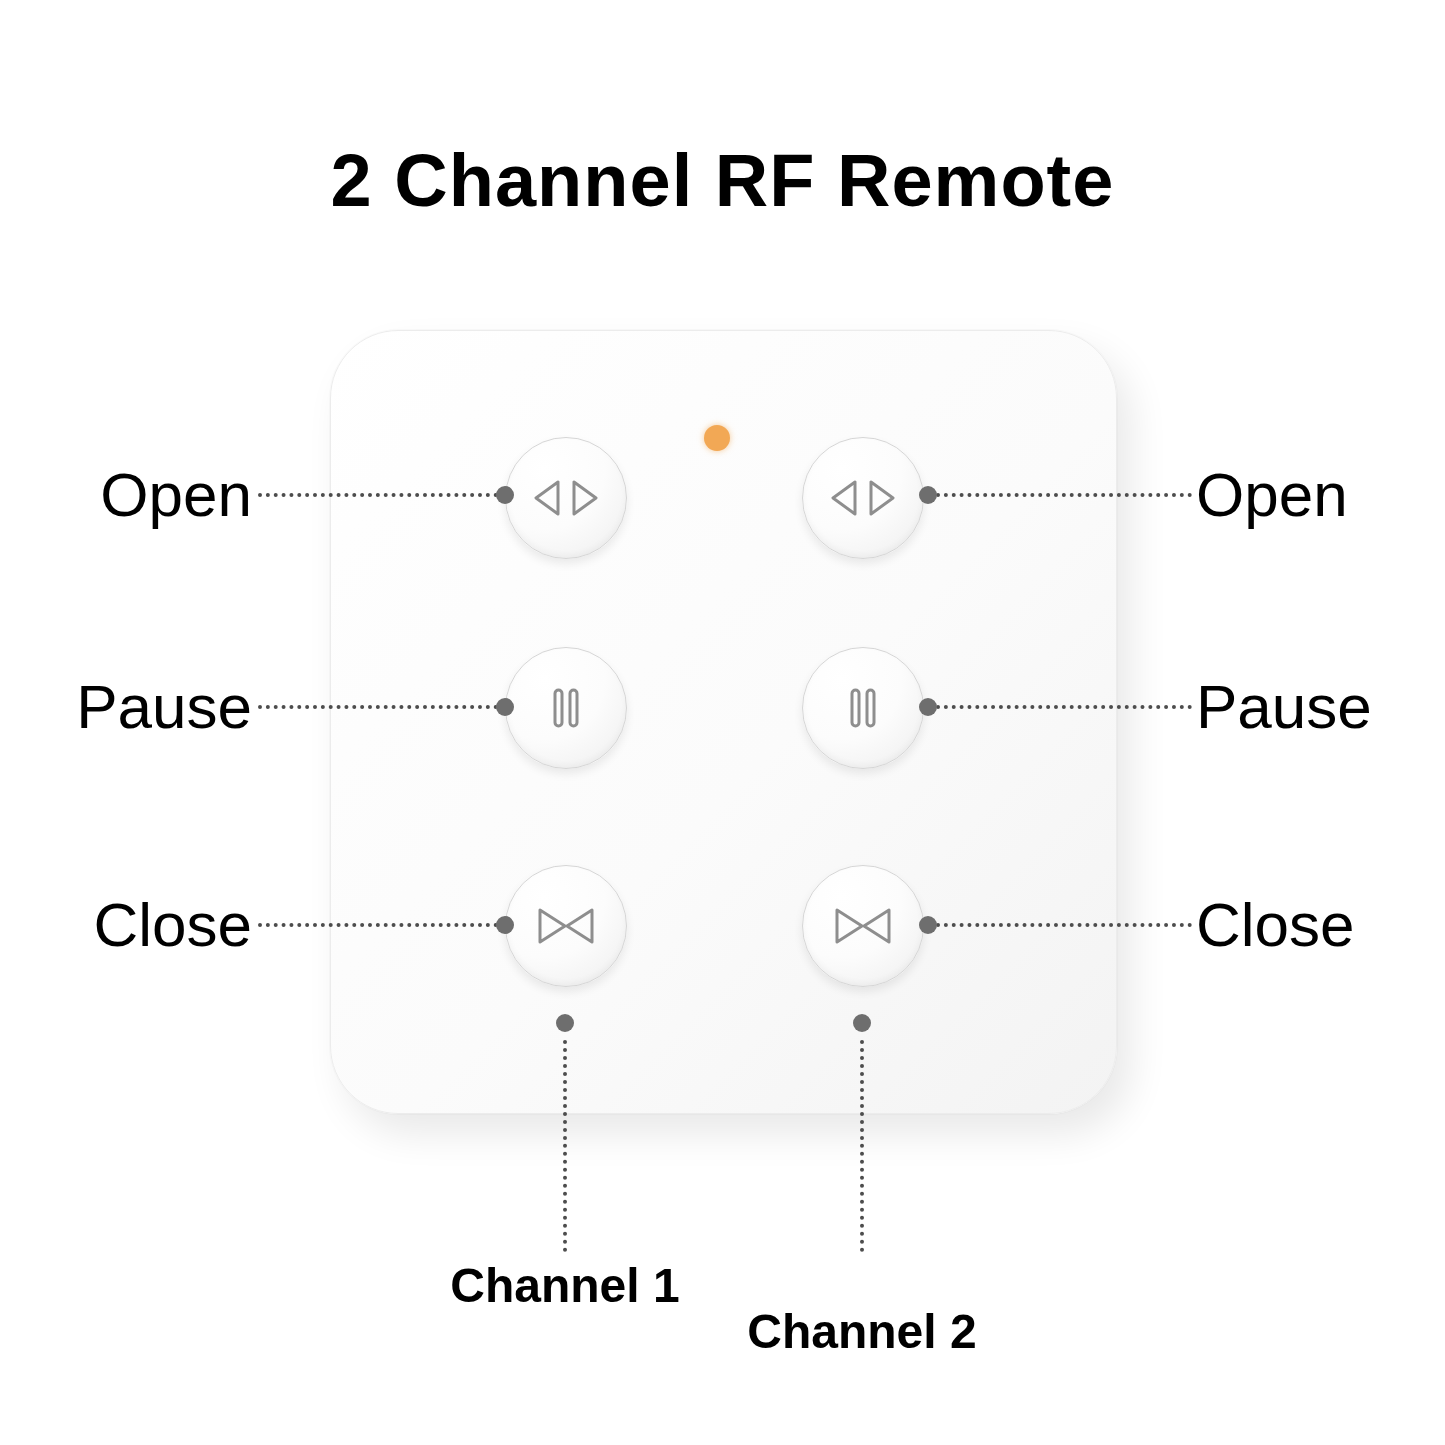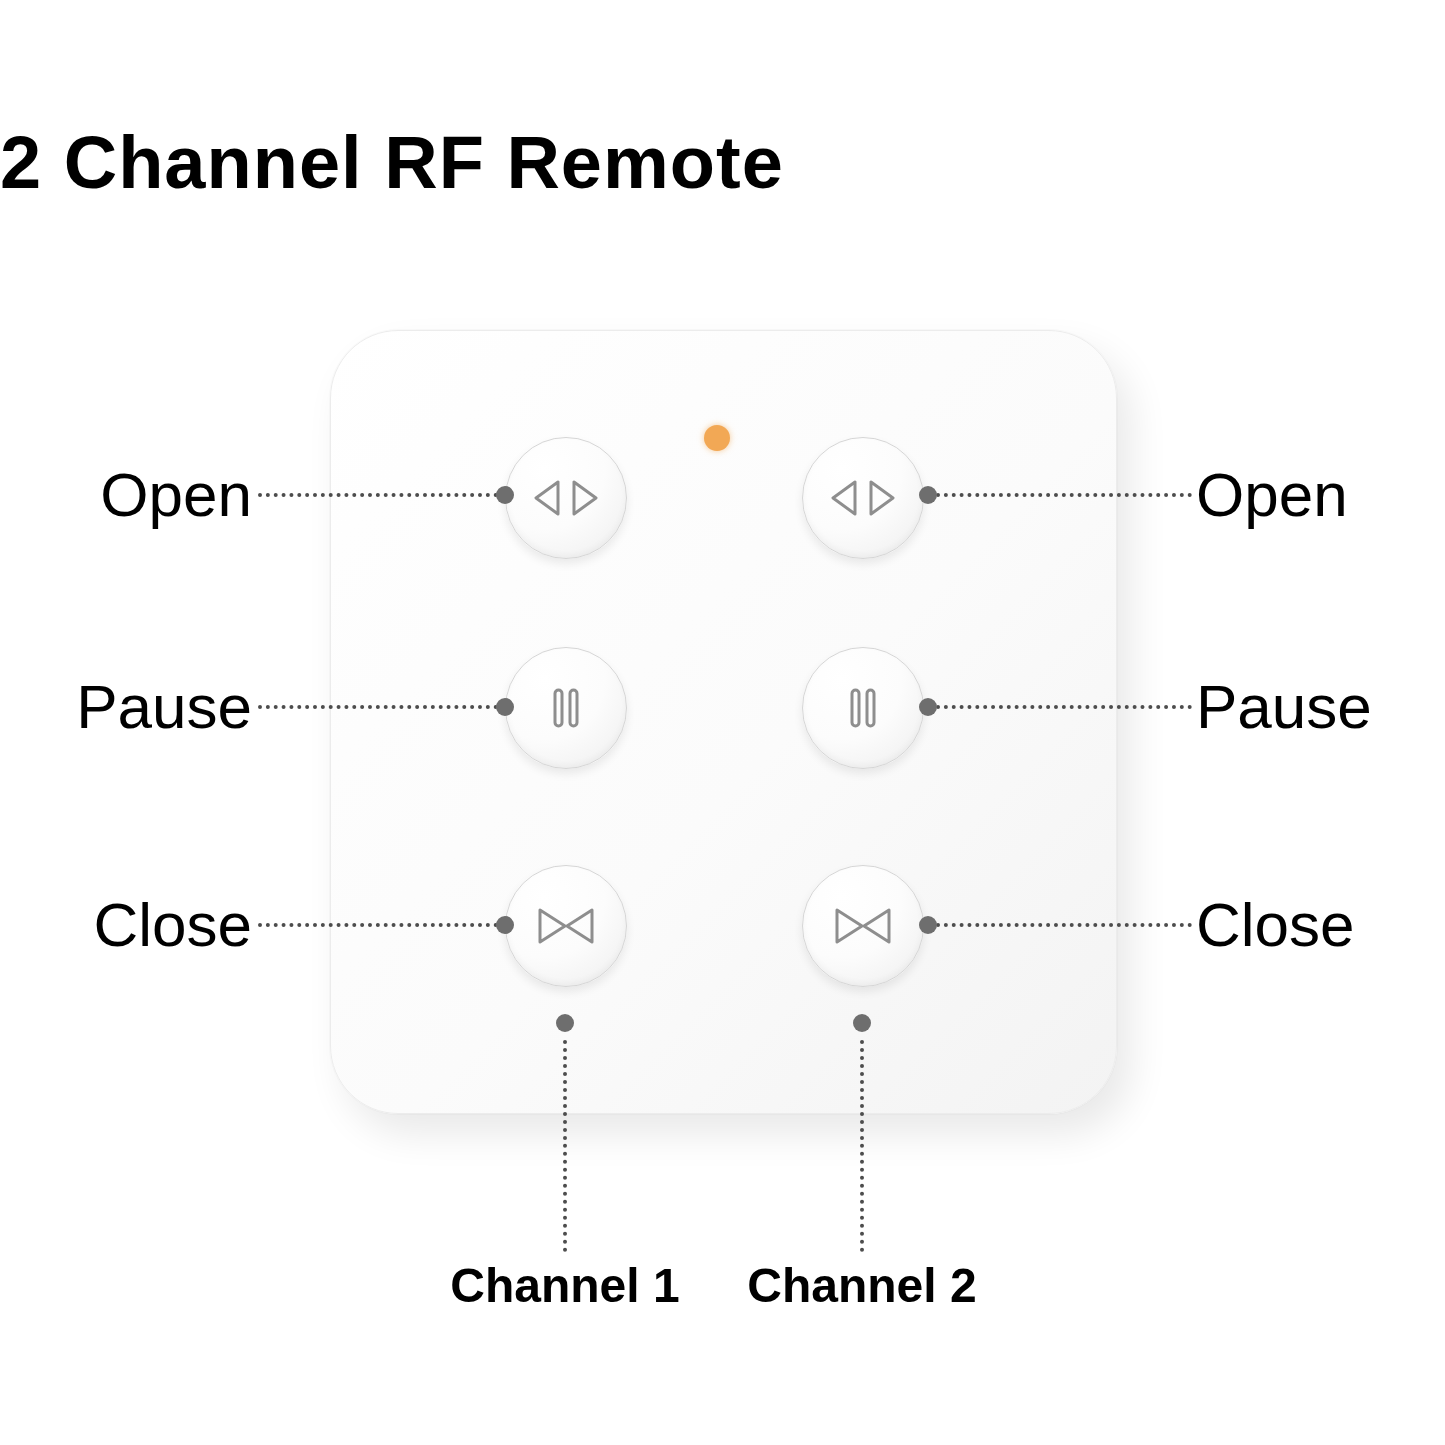--- a/index.html
+++ b/index.html
@@ -6,23 +6,23 @@
   .canvas {
     position: relative;
     width: 1445px;
     height: 1445px;
     background: #ffffff;
     font-family: "Liberation Sans", sans-serif;
     overflow: hidden;
   }
   .title {
     position: absolute;
-    top: 120px; left: 0;
+    top: 138px; left: 0;
     width: 100%;
-    text-align: left;
+    text-align: center;
     font-size: 74px;
     font-weight: 700;
     color: #000000;
     letter-spacing: 1px;
   }
   .panel {
     position: absolute;
     left: 330px; top: 330px;
     width: 785px; height: 782px;
     background: linear-gradient(135deg, #ffffff 0%, #fbfbfb 55%, #f3f3f3 100%);
@@ -174,15 +174,15 @@
   <div class="side-label right" style="top:895px;">Close</div>
   <div class="hline" style="left:936px; top:923px; width:256px;"></div>
   <div class="dot" style="left:919px; top:916px;"></div>
 
   <div class="dot" style="left:556px; top:1014px;"></div>
   <div class="vline" style="left:563px; top:1040px; height:212px;"></div>
   <div class="channel-label" style="left:425px; top:1258px;">Channel 1</div>
 
   <div class="dot" style="left:853px; top:1014px;"></div>
   <div class="vline" style="left:860px; top:1040px; height:212px;"></div>
-  <div class="channel-label" style="left:722px; top:1258px;">Channel 2</div>
+  <div class="channel-label" style="left:722px; top:1304px;">Channel 2</div>
 
 </div>
 
 </body></html>

